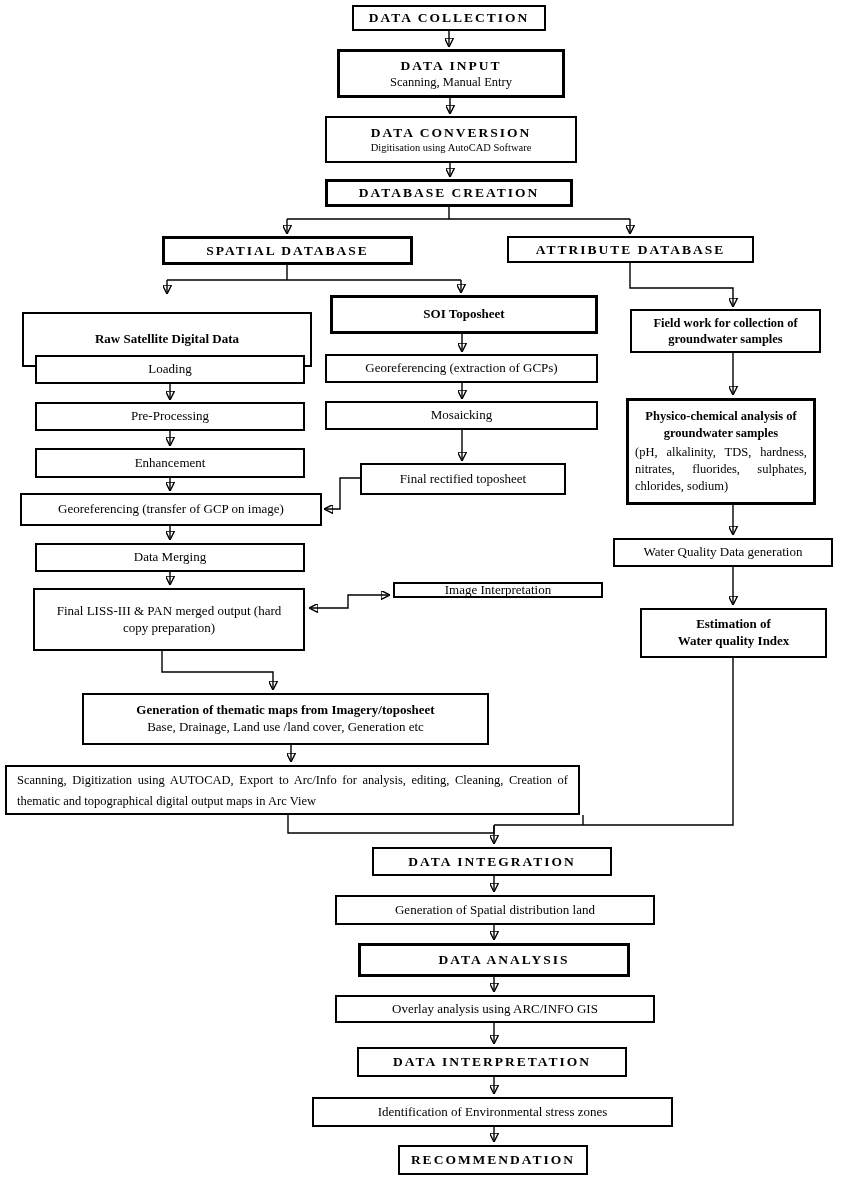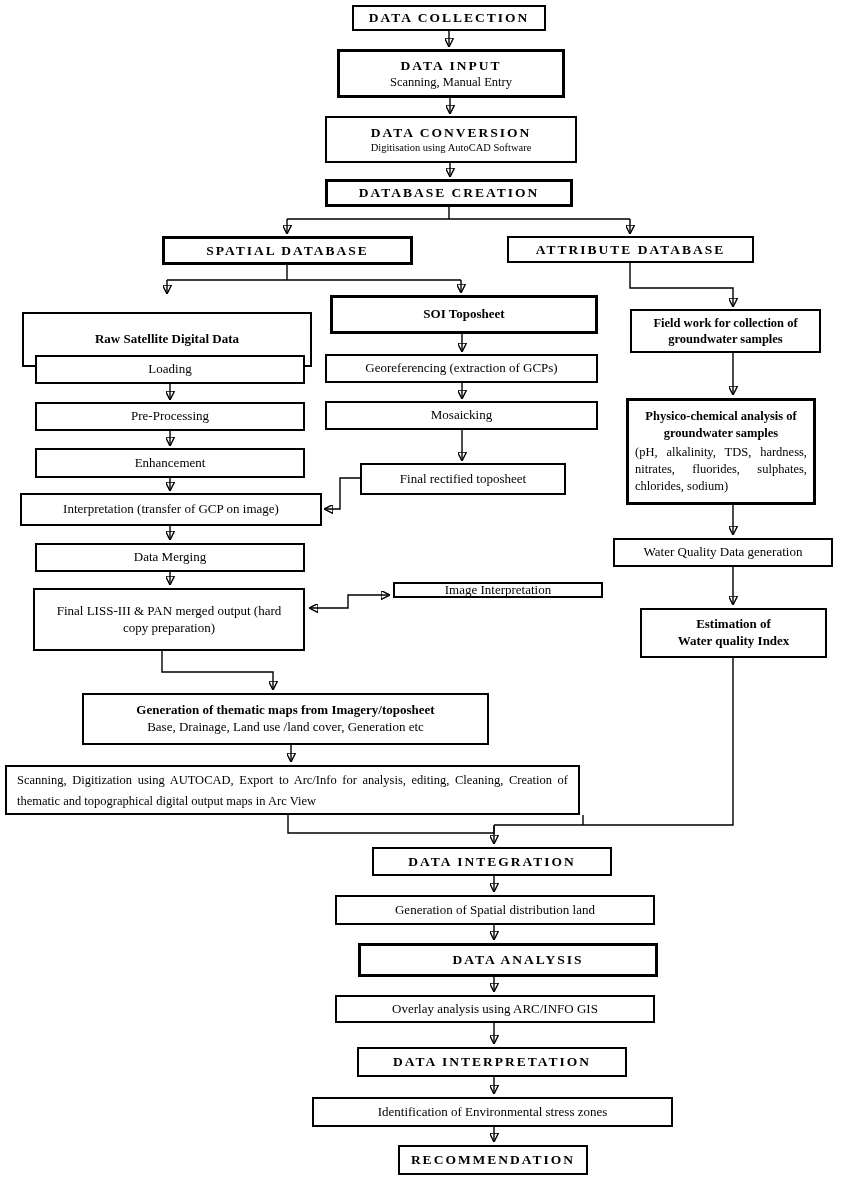--- a/index.html
+++ b/index.html
@@ -124,21 +124,21 @@
 
   <div class="node" style="left:35px;top:402px;width:270px;height:29px;">
     <span>Pre-Processing</span>
   </div>
 
   <div class="node" style="left:35px;top:448px;width:270px;height:30px;">
     <span>Enhancement</span>
   </div>
 
   <div class="node" style="left:20px;top:493px;width:302px;height:33px;">
-    <span>Interpretation (transfer of GCP on image)</span>
+    <span>Georeferencing (transfer of GCP on image)</span>
   </div>
 
   <div class="node" style="left:35px;top:543px;width:270px;height:29px;">
     <span>Data Merging</span>
   </div>
 
   <div class="node" style="left:33px;top:588px;width:272px;height:63px;padding:0 10px;">
     <span>Final LISS-III &amp; PAN merged output (hard copy preparation)</span>
   </div>
 
@@ -191,21 +191,21 @@
   </div>
 
   <div class="node" style="left:372px;top:847px;width:240px;height:29px;">
     <span class="caps">DATA INTEGRATION</span>
   </div>
 
   <div class="node" style="left:335px;top:895px;width:320px;height:30px;">
     <span>Generation of Spatial distribution land</span>
   </div>
 
-  <div class="node b3" style="left:358px;top:943px;width:300px;height:34px;padding-left:20px;">
+  <div class="node b3" style="left:358px;top:943px;width:272px;height:34px;padding-left:20px;">
     <span class="caps">DATA ANALYSIS</span>
   </div>
 
   <div class="node" style="left:335px;top:995px;width:320px;height:28px;">
     <span>Overlay analysis using ARC/INFO GIS</span>
   </div>
 
   <div class="node" style="left:357px;top:1047px;width:270px;height:30px;">
     <span class="caps">DATA INTERPRETATION</span>
   </div>

